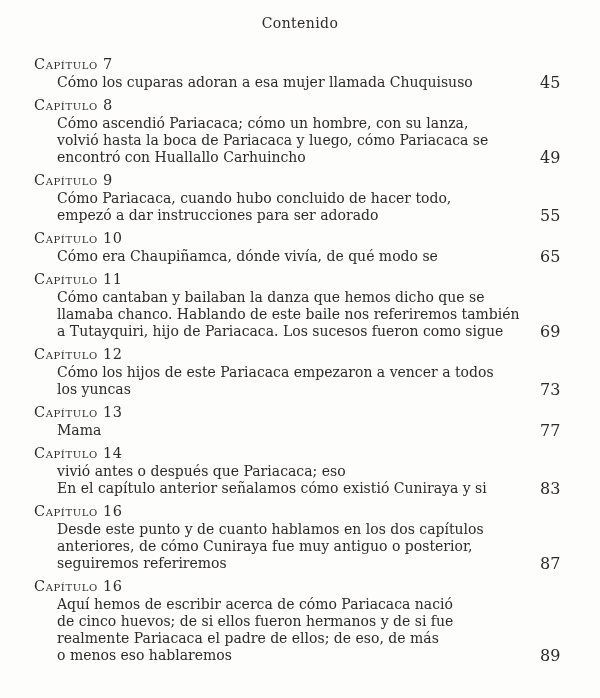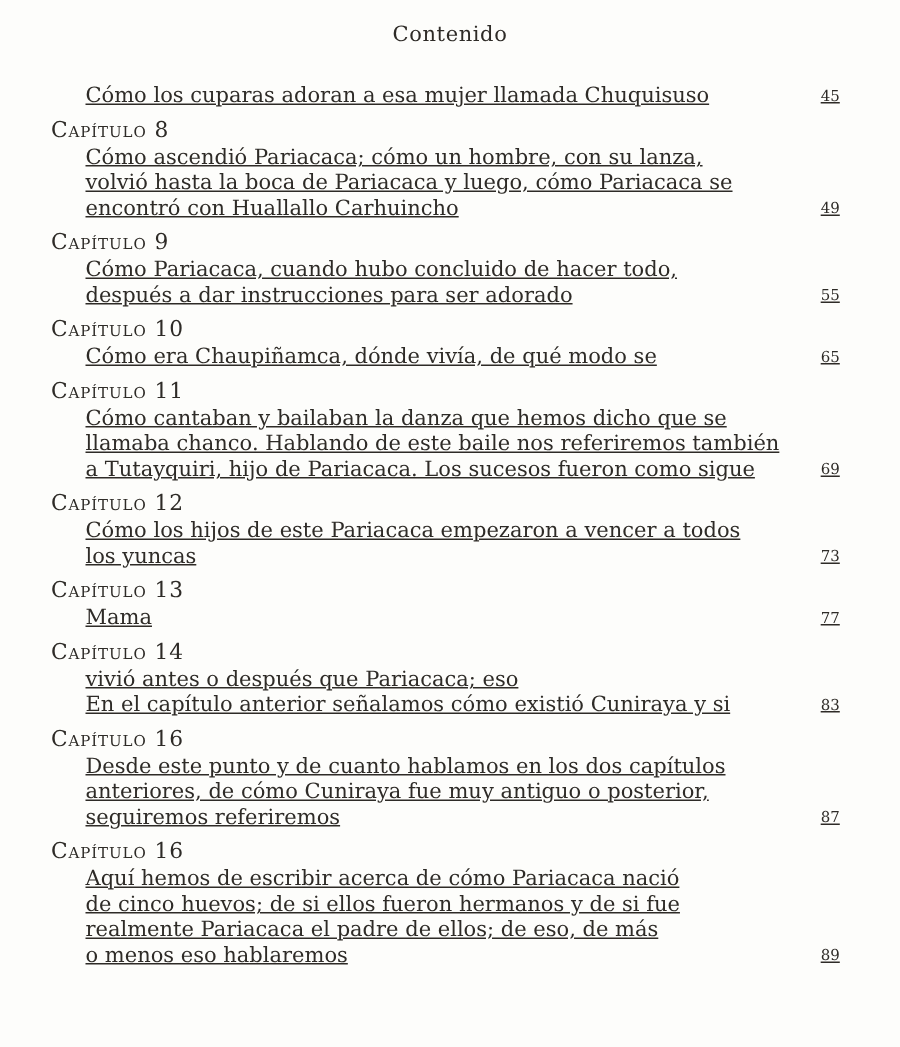--- a/index.html
+++ b/index.html
@@ -36,49 +36,49 @@
     font-variant:small-caps;
     font-size:14.5px;
     line-height:17px;
     letter-spacing:0.6px;
     padding-left:34px;
     margin-bottom:1px;
   }
   .row{
     display:flex;
     align-items:flex-end;
-    text-decoration:underline;
   }
   .desc{
     flex:1;
     padding-left:57px;
     font-size:14px;
   }
   .desc .line{
     line-height:17px;
     white-space:nowrap;
   }
   .pagenum{
     width:60px;
     padding-right:33px;
-    text-align:center;
-    font-size:10px;
+    text-align:left;
+    font-size:16px;
     line-height:17px;
     flex:none;
   }
 </style>
 </head>
 <body>
 
 <div class="page">
   <div class="title">Contenido</div>
 
   <div class="toc">
 
     <div class="entry">
+      <div class="heading">Capítulo 7</div>
       <div class="row">
         <div class="desc">
           <div class="line">Cómo los cuparas adoran a esa mujer llamada Chuquisuso</div>
         </div>
         <div class="pagenum">45</div>
       </div>
     </div>
 
     <div class="entry">
       <div class="heading">Capítulo 8</div>
@@ -90,21 +90,21 @@
         </div>
         <div class="pagenum">49</div>
       </div>
     </div>
 
     <div class="entry">
       <div class="heading">Capítulo 9</div>
       <div class="row">
         <div class="desc">
           <div class="line">Cómo Pariacaca, cuando hubo concluido de hacer todo,</div>
-          <div class="line">después a dar instrucciones para ser adorado</div>
+          <div class="line">empezó a dar instrucciones para ser adorado</div>
         </div>
         <div class="pagenum">55</div>
       </div>
     </div>
 
     <div class="entry">
       <div class="heading">Capítulo 10</div>
       <div class="row">
         <div class="desc">
           <div class="line">Cómo era Chaupiñamca, dónde vivía, de qué modo se</div>

